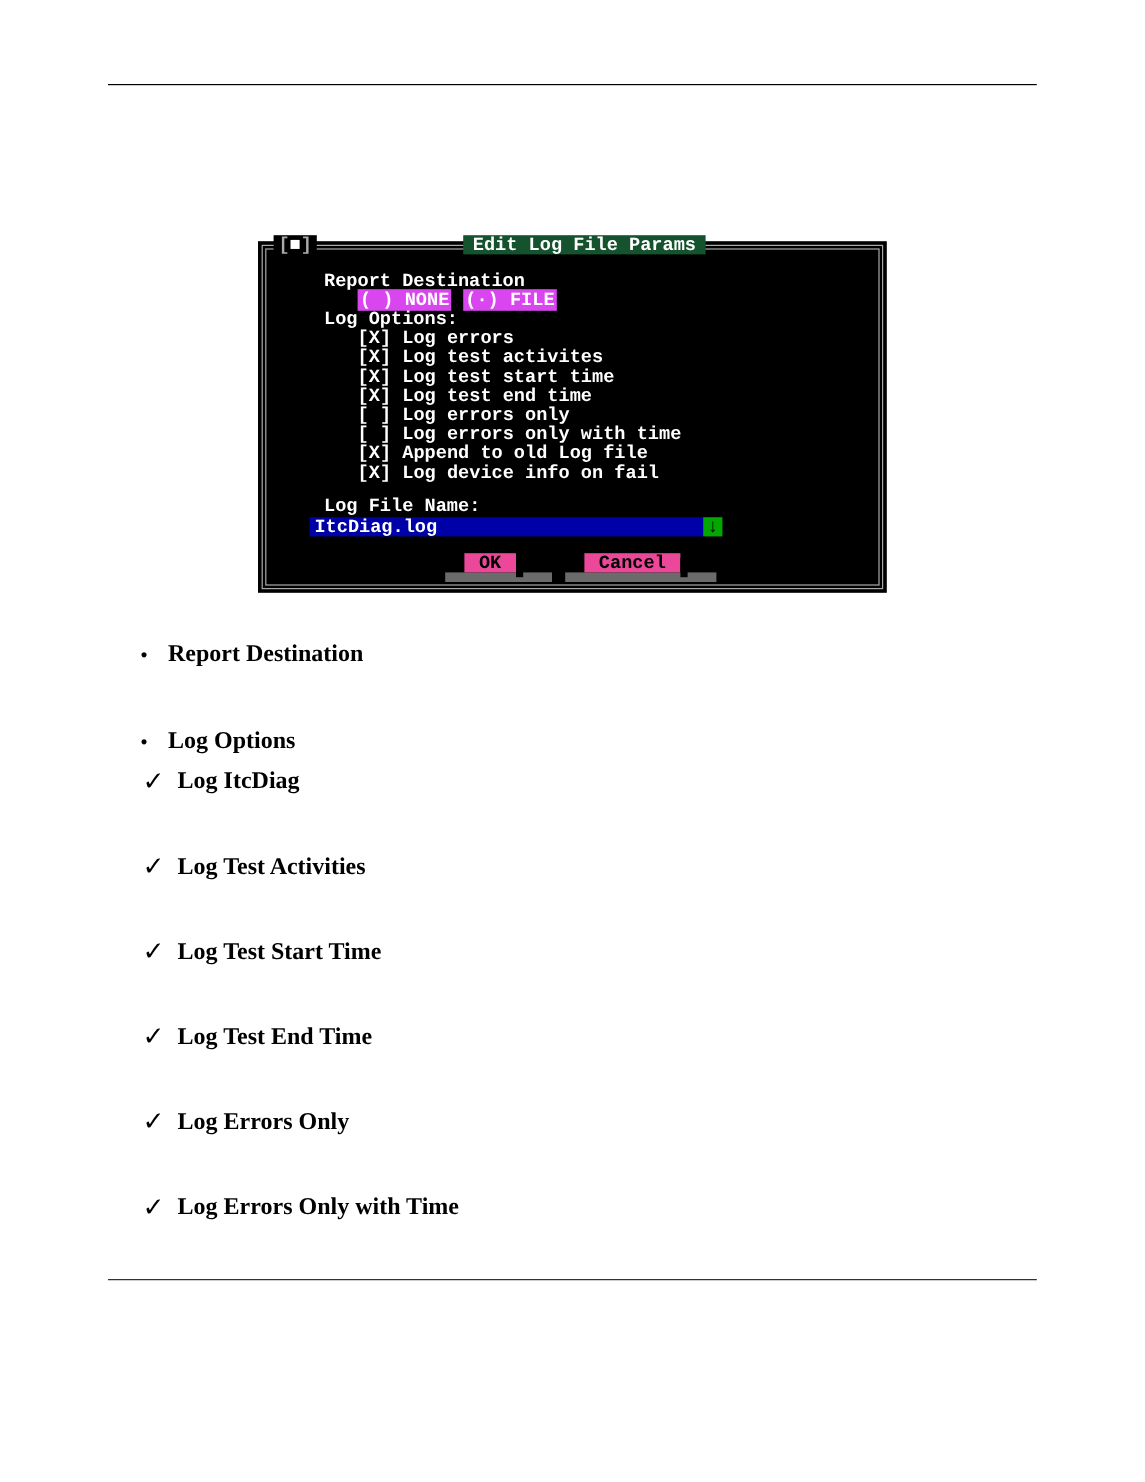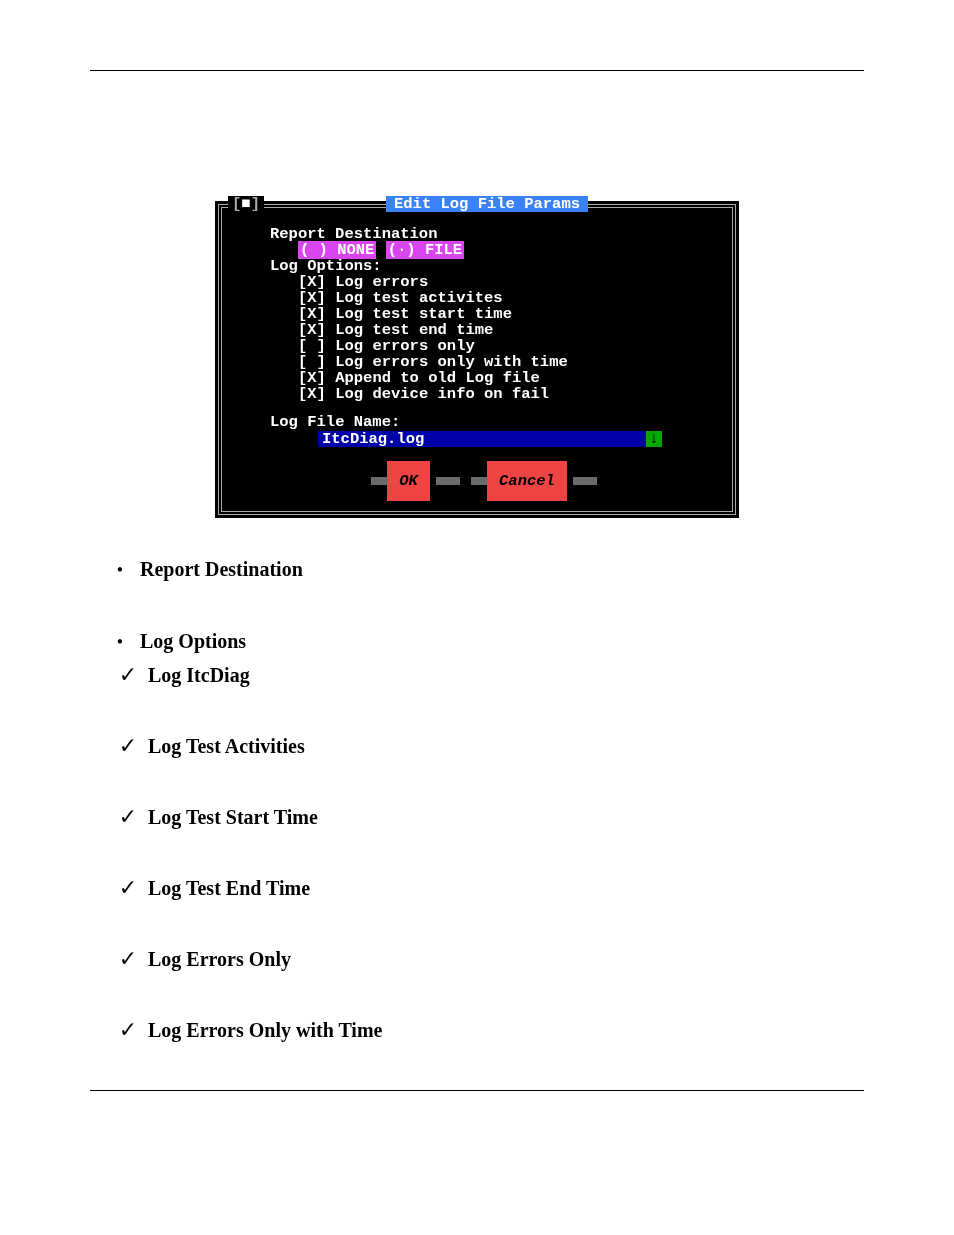--- a/index.html
+++ b/index.html
@@ -53,66 +53,65 @@
     position: absolute;
     left: -2px;
     top: 0;
     background: #000;
     padding: 0 4px;
     color: #aaaaaa;
   }
   .dos-close .box { color: #fff; }
   .dos-title {
     display: inline-block;
-    background: #3b82f6;
+    background: #14532d;
     padding: 0 8px;
     margin-left: 20px;
   }
   .dos-body { padding-top: 14px; }
   .dos-label { white-space: pre; }
   .dos-label .hot { color: #fff; }
   .dos-sel {
     background: #d946ef;
     color: #fff;
     white-space: pre;
     padding: 0 2px;
   }
   .dos-check-row { white-space: pre; }
   .indent1 { margin-left: 40px; }
   .indent2 { margin-left: 68px; }
   .dos-filefield {
     display: flex;
     align-items: flex-end;
-    margin-left: 88px;
+    margin-left: 28px;
     margin-top: 1px;
   }
   .dos-fileinput {
     background: #0000a8;
     color: #fff;
     padding: 0 4px;
     width: 328px;
   }
   .dos-filedrop {
     background: #00a800;
     color: #000;
     width: 16px;
     text-align: center;
   }
   .dos-btnrow {
     text-align: center;
     margin-top: 14px;
   }
   .dos-btn {
     display: inline-block;
-    background: #ef4444;
+    background: #ec4899;
     color: #000;
-    padding: 12px 12px;
+    padding: 0 12px;
     margin: 0 24px;
     position: relative;
-    font-style: italic;
   }
   .dos-btn::after {
     content: '';
     position: absolute;
     right: -6px;
     top: 4px;
     width: 6px;
     height: 100%;
     background: #000;
   }

